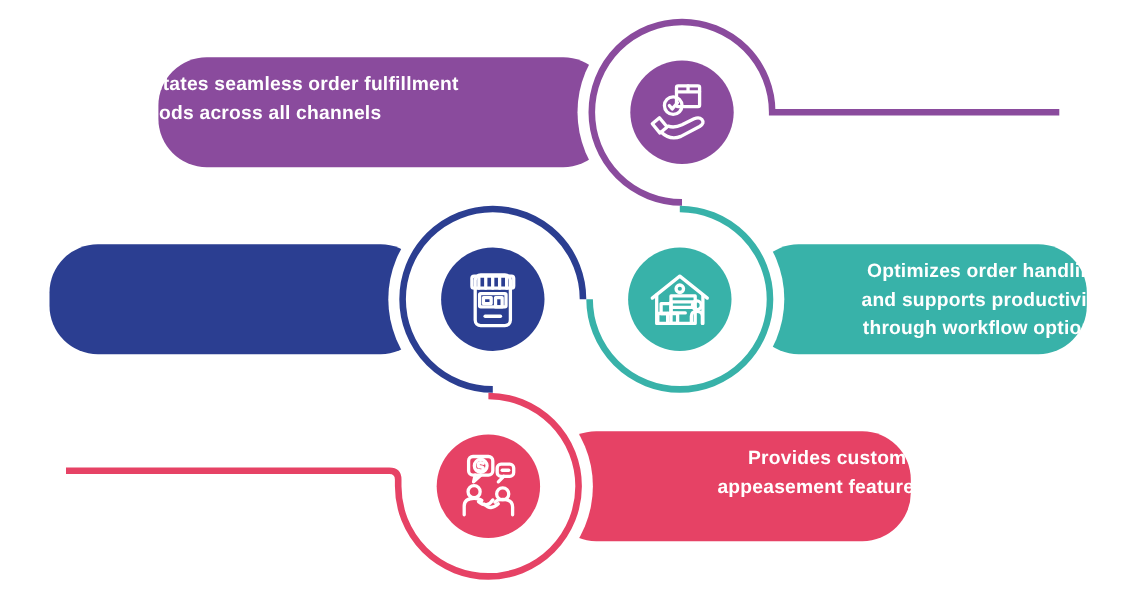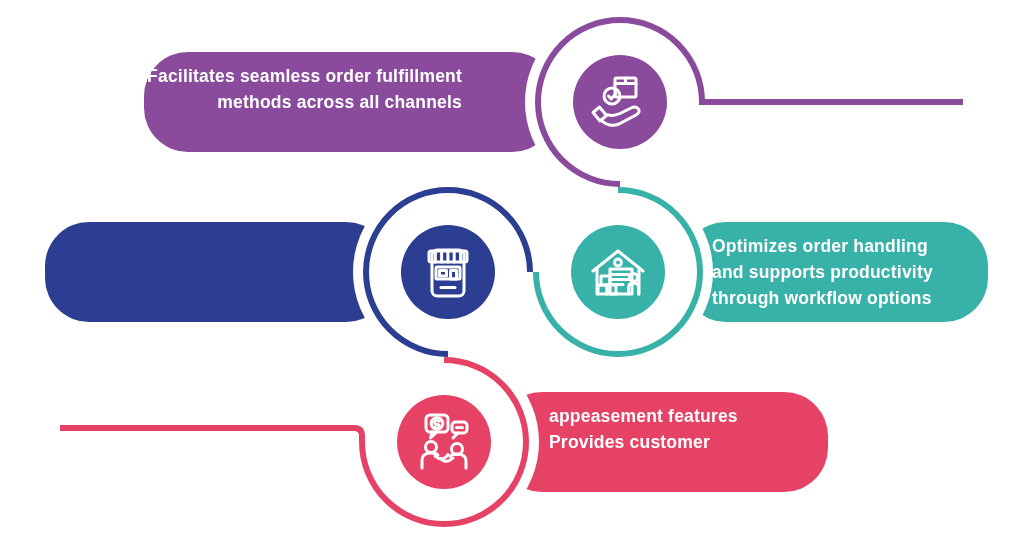--- a/index.html
+++ b/index.html
@@ -19,22 +19,22 @@
   }
   .pill-text {
     position: absolute;
     color: #ffffff;
     font-size: 17.5px;
     line-height: 26px;
     font-weight: 700;
     letter-spacing: 0.2px;
   }
   .pill-text span { display: block; }
-  .align-right { text-align: right; }
-  .align-left  { text-align: left; }
+  .align-right { text-align: left; }
+  .align-left  { text-align: right; }
   
   #text-fulfillment { left: 102px; top: 63px;  width: 360px; }
   #text-returns     { left: 42px;  top: 233px; width: 300px; }
   #text-handling    { left: 712px; top: 233px; width: 292px; }
   #text-appeasement { left: 549px; top: 403px; width: 292px; }
 </style>
 </head>
 <body>
 
 <div class="stage">
@@ -124,17 +124,17 @@
   </div>
 
 
   <div class="pill-text align-left" id="text-handling">
     <span>Optimizes order handling</span>
     <span>and supports productivity</span>
     <span>through workflow options</span>
   </div>
 
   <div class="pill-text align-left" id="text-appeasement">
+    <span>Provides customer</span>
     <span>appeasement features</span>
-    <span>Provides customer</span>
   </div>
 
 </div>
 
 </body></html>

